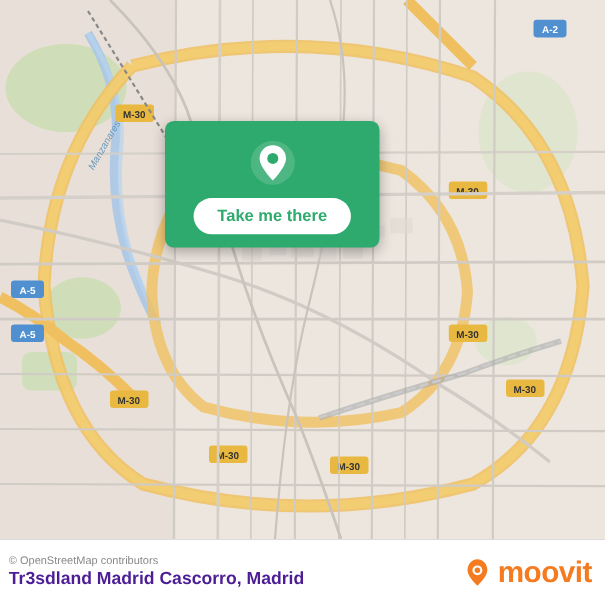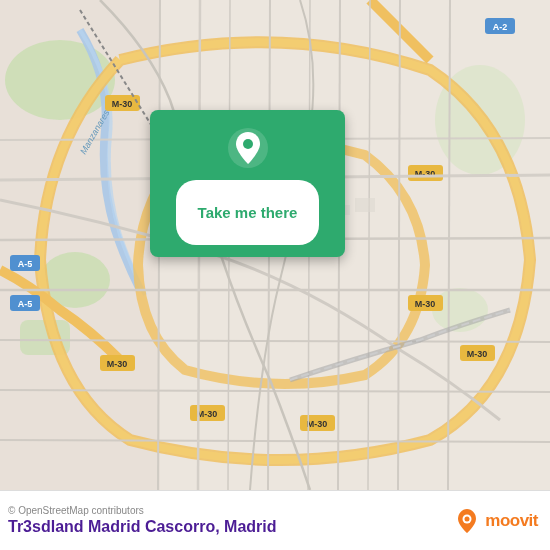--- a/index.html
+++ b/index.html
@@ -47,21 +47,21 @@
       width: 44px;
       height: 44px;
       margin-bottom: 10px;
     }
 
     #take-me-there-btn {
       background: white;
       color: #2eaa6e;
       border: none;
       border-radius: 20px;
-      padding: 24px 22px;
+      padding: 8px 22px;
       font-size: 15px;
       font-weight: 600;
       cursor: pointer;
       white-space: nowrap;
     }
 
     #bottom-bar {
       width: 550px;
       height: 60px;
       background: white;
@@ -94,21 +94,21 @@
       align-items: center;
       gap: 4px;
     }
 
     #moovit-icon {
       width: 28px;
       height: 28px;
     }
 
     #moovit-text {
-      font-size: 17px;
+      font-size: 27px;
       font-weight: 700;
       color: #f47b20;
       letter-spacing: -0.5px;
     }
   </style>
 </head>
 <body>
 
 <div id="map-container">
 

